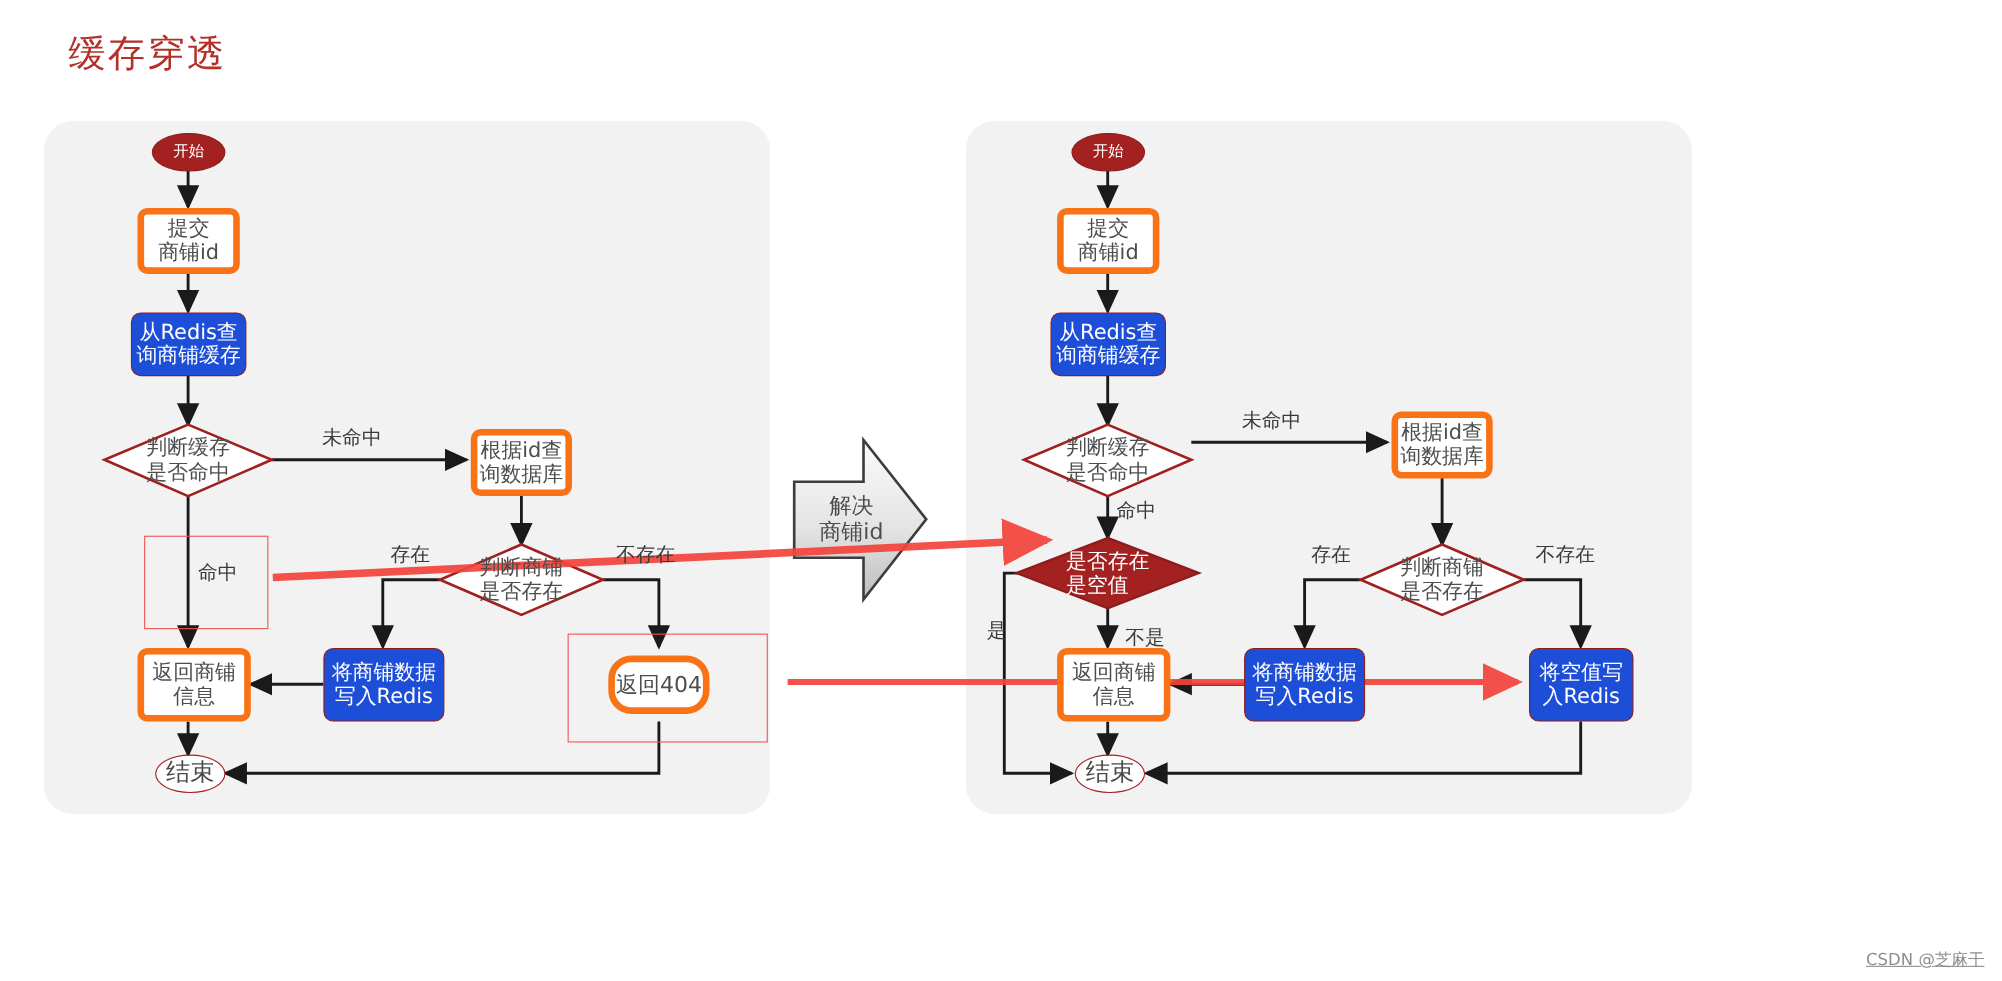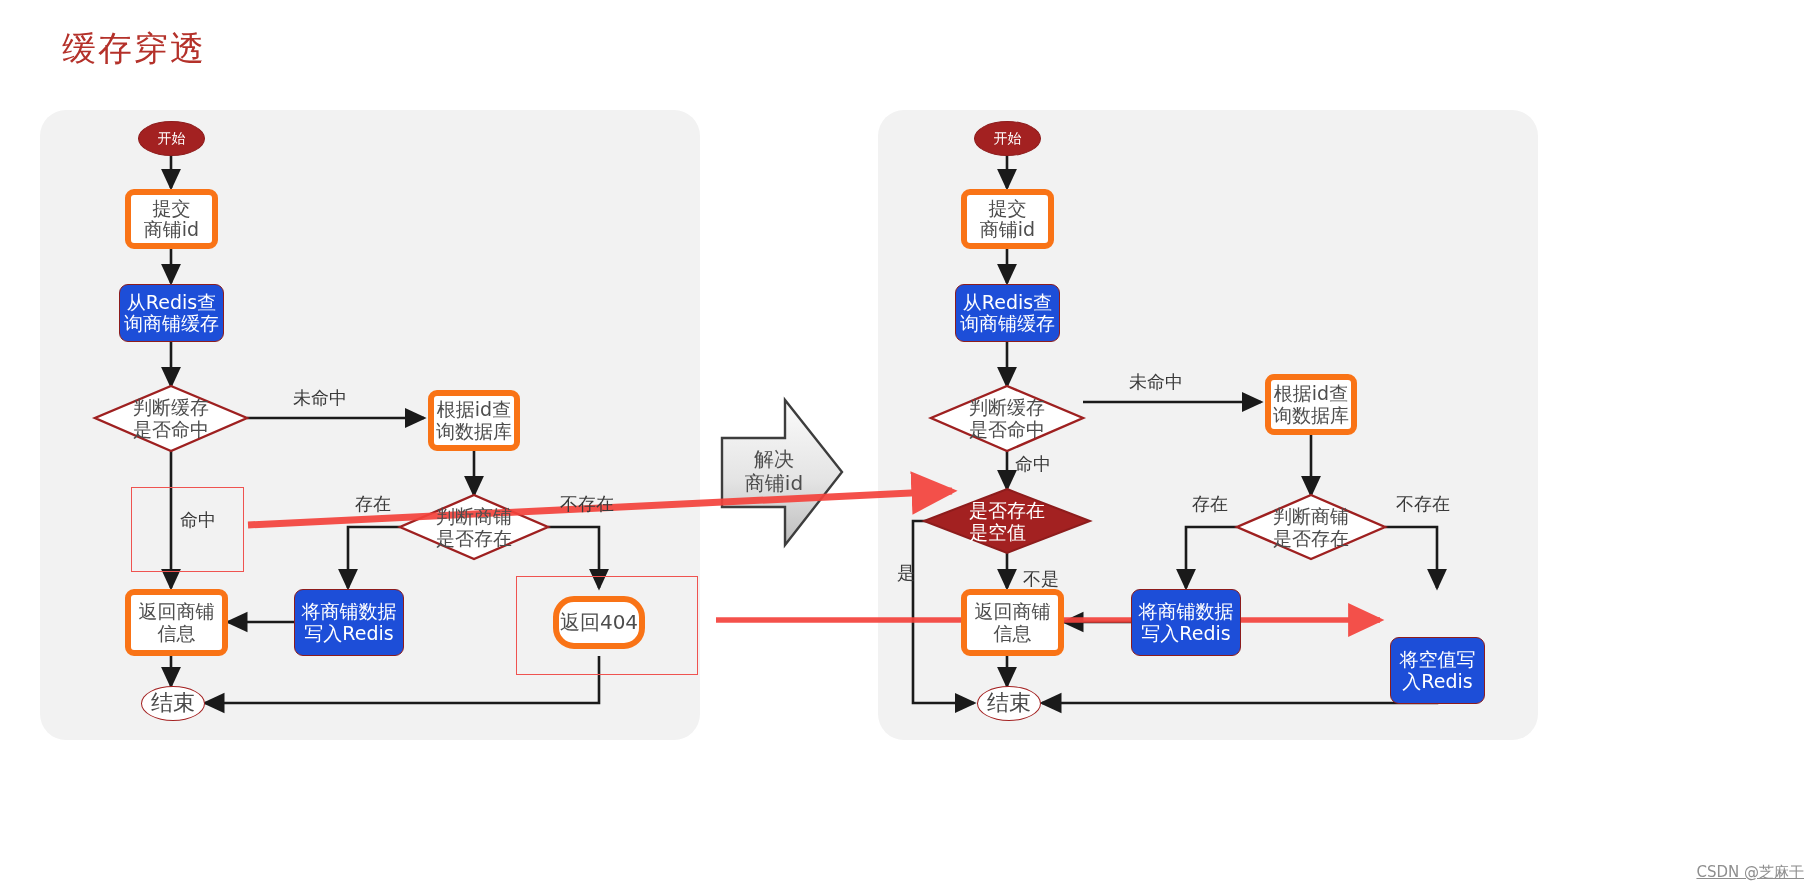--- a/index.html
+++ b/index.html
@@ -208,21 +208,21 @@
 是空值</div>
 </div>
 <div class="dia-wrap" style="left:1237px;top:495px;width:148px;height:65px;">
   <div class="dia-label">判断商铺
 是否存在</div>
 </div>
 <div class="node proc-light" style="left:961px;top:589px;width:103px;height:67px;">返回商铺
 信息</div>
 <div class="node proc-dark" style="left:1131px;top:589px;width:110px;height:67px;">将商铺数据
 写入Redis</div>
-<div class="node proc-dark" style="left:1390px;top:589px;width:95px;height:67px;margin-top:48px;">将空值写
+<div class="node proc-dark" style="left:1390px;top:589px;width:95px;height:67px;">将空值写
 入Redis</div>
 <div class="node term-end" style="left:977px;top:686px;width:64px;height:35px;">结束</div>
 
 <div class="edge-label" style="left:1129px;top:370px;">未命中</div>
 <div class="edge-label" style="left:1015px;top:452px;">命中</div>
 <div class="edge-label" style="left:897px;top:561px;">是</div>
 <div class="edge-label" style="left:1023px;top:567px;">不是</div>
 <div class="edge-label" style="left:1192px;top:492px;">存在</div>
 <div class="edge-label" style="left:1396px;top:492px;">不存在</div>
 

